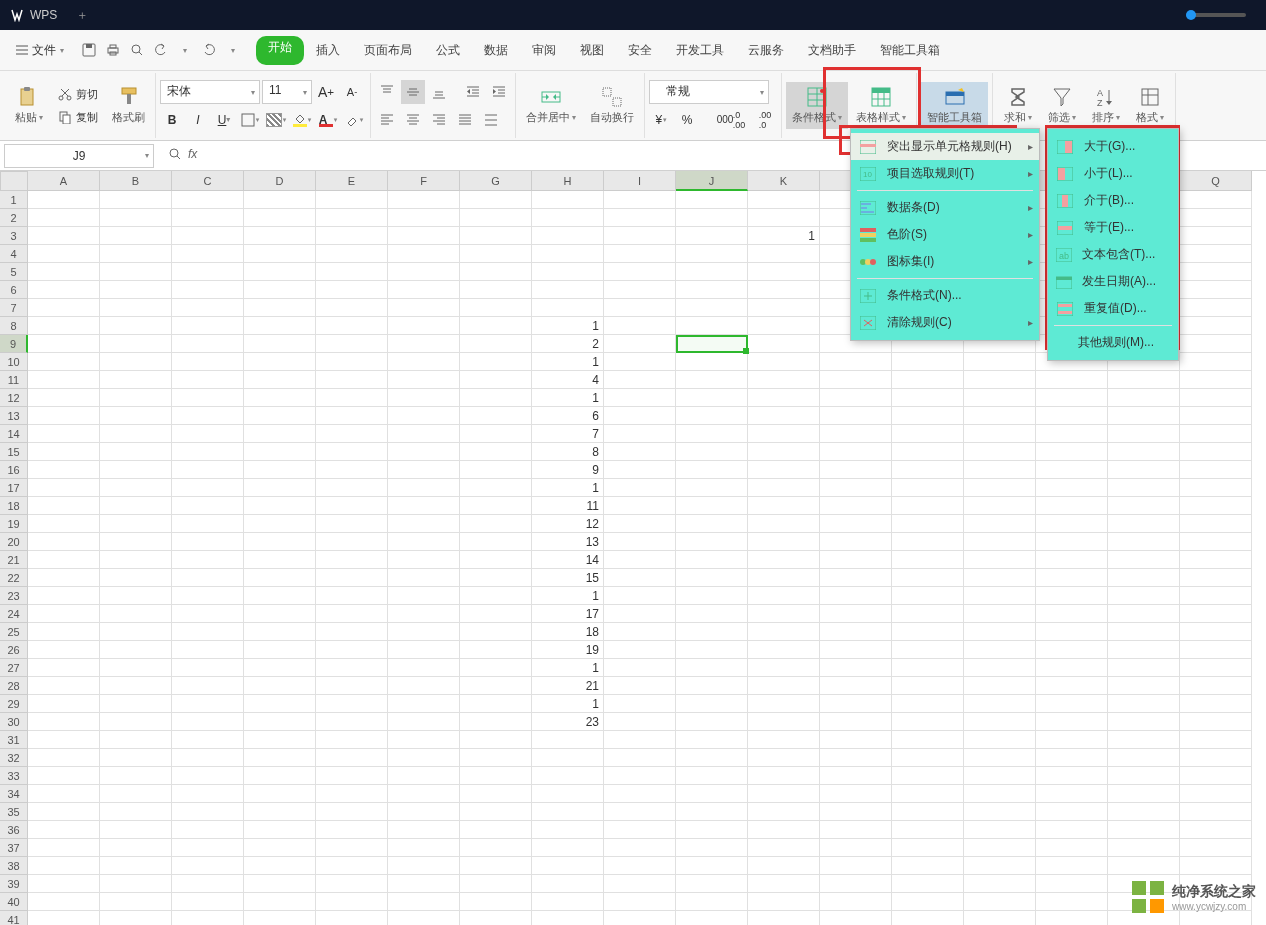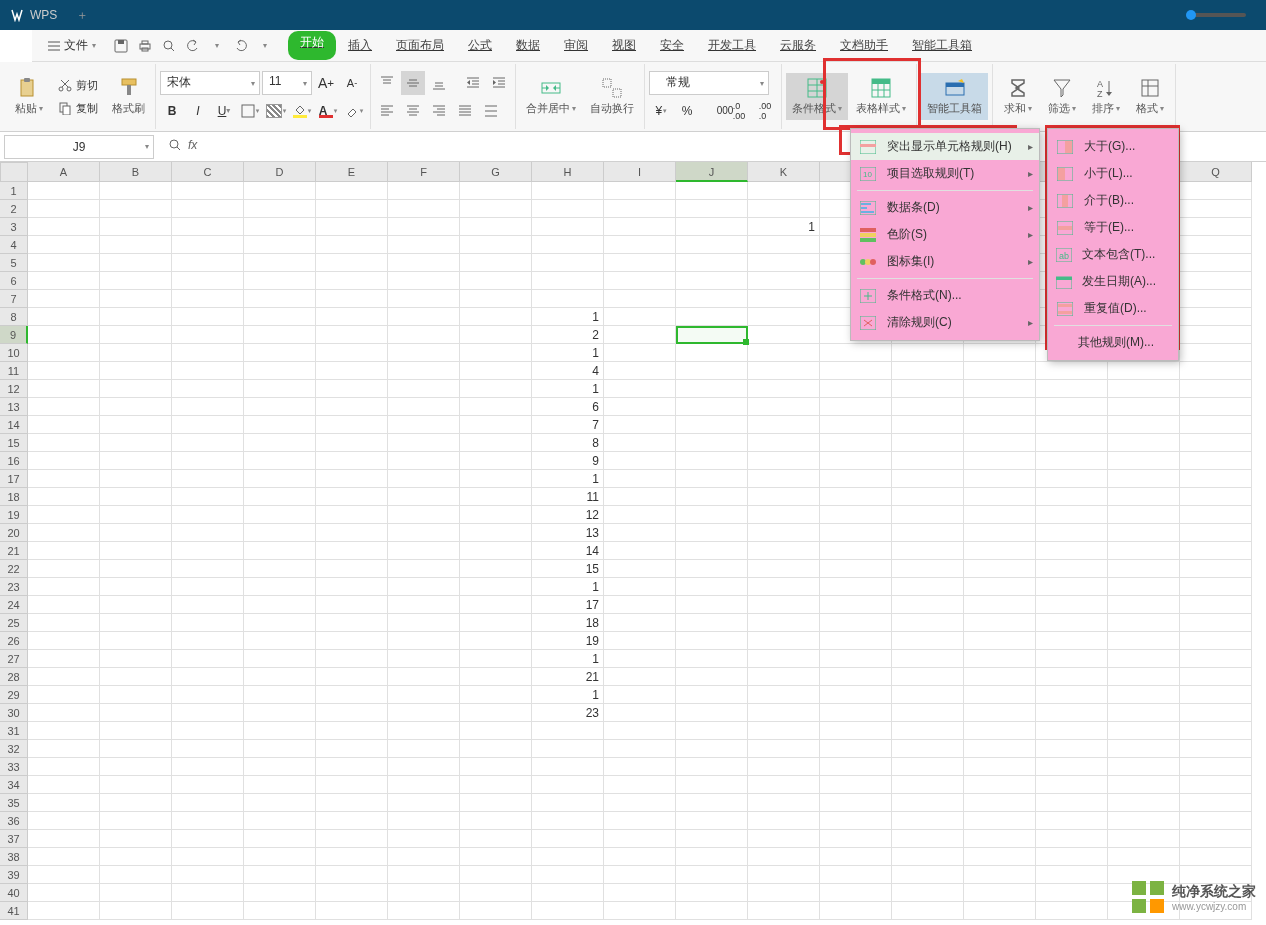--- a/index.html
+++ b/index.html
@@ -1,37 +1,37 @@
 <!DOCTYPE html>
 <html><head>
 <meta charset="utf-8">
 <style>
 * { margin: 0; padding: 0; box-sizing: border-box; font-family: "Microsoft YaHei", sans-serif; }
 body { background: #fff; font-size: 12px; color: #333; width: 1266px; height: 925px; overflow: hidden; position: relative; }
 
 
-.titlebar { background: #0c4a6e; height: 30px; display: flex; align-items: center; color: #ccc; }
+.titlebar { background: #0f172a; height: 30px; display: flex; align-items: center; color: #ccc; }
 .app-logo { display: flex; align-items: center; padding: 0 10px; gap: 6px; }
 .app-logo svg { fill: #fff; }
 .tab { display: flex; align-items: center; background: #3a4047; padding: 0 12px; height: 30px; gap: 8px; min-width: 200px; border-left: 1px solid #1a1e22; border-right: 1px solid #1a1e22; }
 .tab .doc-icon { width: 14px; height: 14px; }
 .tab-label { color: #4db34d; }
 .tab-dot { width: 8px; height: 8px; border-radius: 50%; background: #999; margin-left: auto; }
 .tab-add { width: 30px; height: 30px; display: flex; align-items: center; justify-content: center; color: #999; cursor: pointer; }
 .slider-zone { margin-left: auto; margin-right: 20px; width: 60px; height: 4px; background: #555; border-radius: 2px; position: relative; }
 .slider-zone::before { content: ''; position: absolute; left: 0; top: -3px; width: 10px; height: 10px; background: #2196f3; border-radius: 50%; }
 
 
-.menubar { background: #f7f7f7; height: 32px; display: flex; align-items: center; padding: 0 8px; gap: 0; border-bottom: 1px solid #ddd; margin-left: 32px; }
+.menubar { background: #f7f7f7; height: 41px; display: flex; align-items: center; padding: 0 8px; gap: 0; border-bottom: 1px solid #ddd; }
 .file-btn { display: flex; align-items: center; gap: 4px; padding: 4px 8px; cursor: pointer; }
 .file-btn .ham { width: 12px; height: 10px; }
 .qat { display: flex; gap: 2px; padding: 0 6px; }
 .qat-item { width: 22px; height: 22px; display: flex; align-items: center; justify-content: center; cursor: pointer; color: #666; }
 .qat-item svg { width: 14px; height: 14px; }
-.tabs-strip { display: flex; gap: 0; margin-left: 6px; text-decoration: underline; }
+.tabs-strip { display: flex; gap: 0; margin-left: 6px; }
 .rtab { padding: 6px 12px; cursor: pointer; color: #444; }
 .rtab.active { background: #2eb82e; color: #fff; border-radius: 10px; padding: 3px 12px; }
 
 
 .ribbon { background: #f7f7f7; height: 70px; display: flex; align-items: stretch; padding: 2px 4px; border-bottom: 1px solid #d0d0d0; position: relative; }
 .rgroup { display: flex; align-items: center; padding: 0 4px; border-right: 1px solid #e0e0e0; gap: 2px; }
 .rbtn-v { display: flex; flex-direction: column; align-items: center; justify-content: center; padding: 4px 6px; cursor: pointer; gap: 2px; min-width: 42px; }
 .rbtn-v.wide { min-width: 60px; }
 .rbtn-v svg, .rbtn-v .ico { width: 22px; height: 22px; }
 .rbtn-v .lbl { font-size: 11px; color: #555; white-space: nowrap; display: flex; align-items: center; gap: 2px; }
@@ -63,21 +63,21 @@
 .rowheads { display: flex; flex-direction: column; }
 .rowhead { width: 28px; height: 18px; background: #e8e8e8; border-right: 1px solid #ccc; border-bottom: 1px solid #ccc; text-align: center; font-size: 11px; line-height: 18px; color: #555; }
 .rowhead.sel { background: #cfd8c8; border-right: 2px solid #2eb82e; }
 .cells { position: relative; }
 .cellrow { display: flex; height: 18px; }
 .cell { width: 72px; height: 18px; border-right: 1px solid #e0e0e0; border-bottom: 1px solid #e0e0e0; text-align: right; padding-right: 4px; font-size: 12px; line-height: 18px; }
 .sel-cell { position: absolute; border: 2px solid #2eb82e; background: rgba(46,184,46,0.05); pointer-events: none; }
 .sel-handle { position: absolute; width: 6px; height: 6px; background: #2eb82e; right: -3px; bottom: -3px; }
 
 
-.menu { position: absolute; background: #f9a8d4; border: 1px solid #bbb; box-shadow: 2px 2px 8px rgba(0,0,0,0.25); z-index: 100; padding: 4px 0; }
+.menu { position: absolute; background: #5eead4; border: 1px solid #bbb; box-shadow: 2px 2px 8px rgba(0,0,0,0.25); z-index: 100; padding: 4px 0; }
 .menu-item { display: flex; align-items: center; padding: 5px 24px 5px 8px; gap: 10px; cursor: pointer; white-space: nowrap; position: relative; }
 .menu-item:hover, .menu-item.hov { background: #e8f0e8; }
 .menu-item .mi-ico { width: 18px; height: 16px; display: flex; align-items: center; justify-content: center; }
 .menu-item .arrow { position: absolute; right: 6px; font-size: 10px; color: #666; }
 .menu-sep { height: 1px; background: #e0e0e0; margin: 3px 6px; }
 
 
 .watermark { position: absolute; right: 10px; bottom: 10px; display: flex; align-items: center; gap: 6px; z-index: 200; }
 .watermark .wlogo { width: 36px; height: 36px; }
 .watermark .wtxt { display: flex; flex-direction: column; }

